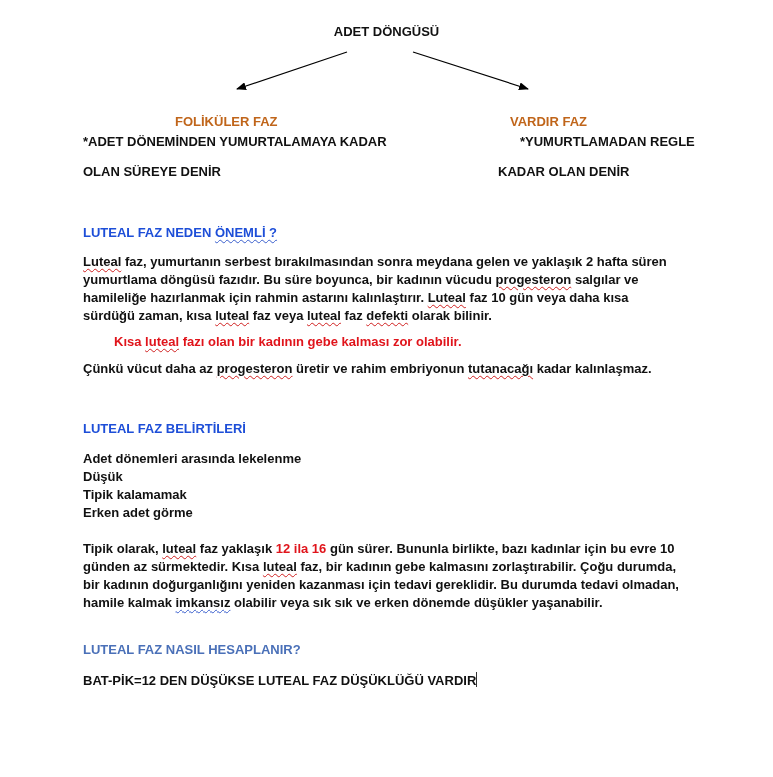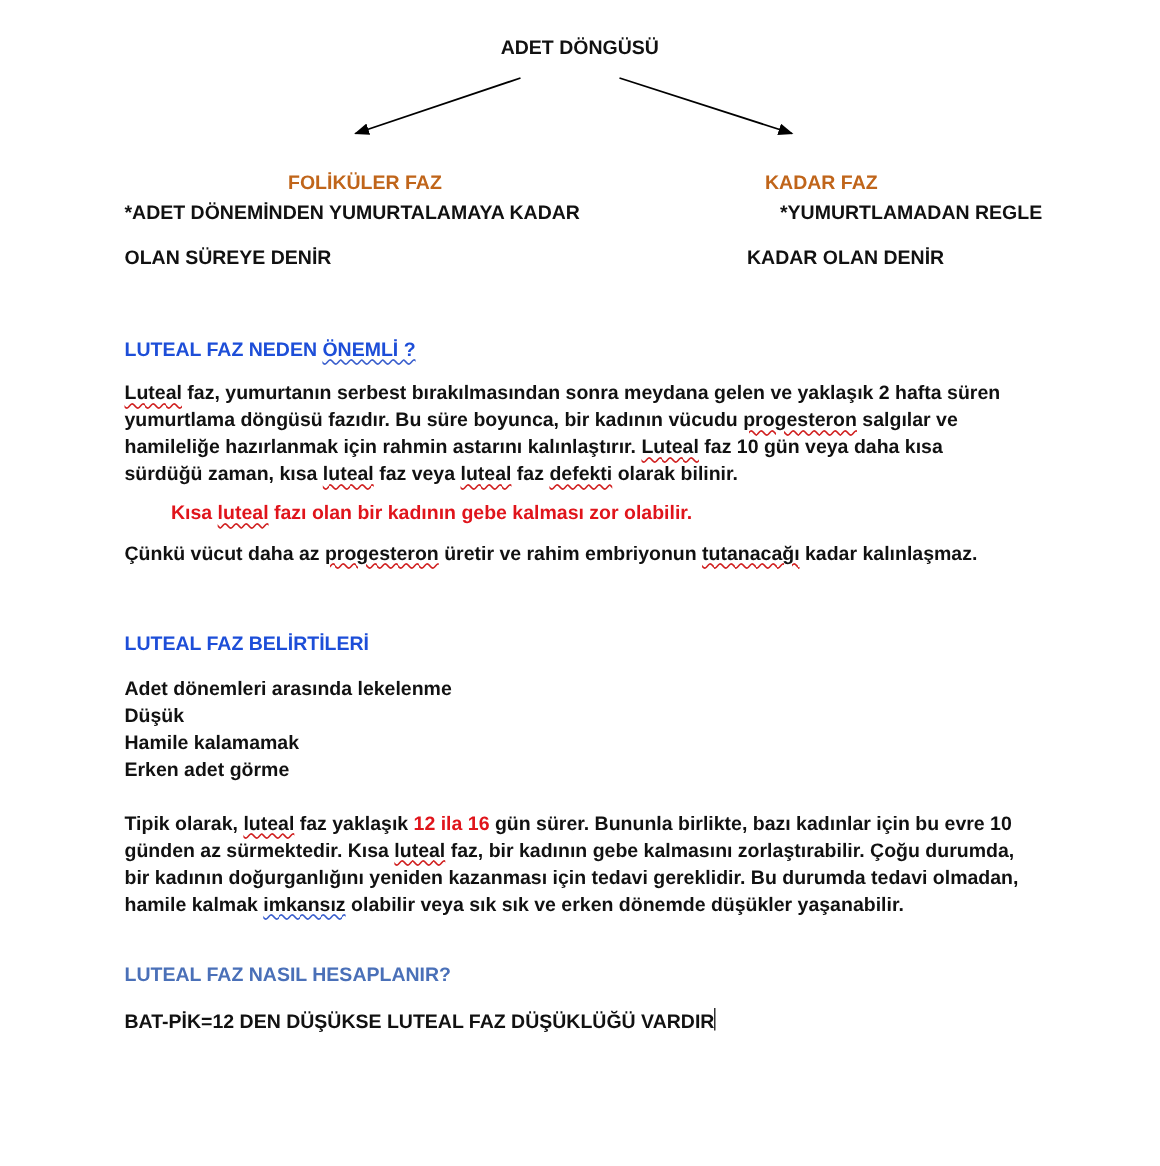--- a/index.html
+++ b/index.html
@@ -30,25 +30,25 @@
   <svg class="arrows" width="773" height="120">
     <defs>
       <marker id="ah" markerWidth="10" markerHeight="8" refX="9" refY="4" orient="auto" markerUnits="userSpaceOnUse">
         <path d="M0,0 L10,4 L0,8 z" fill="#000"></path>
       </marker>
     </defs>
     <line x1="347" y1="52" x2="237" y2="89" stroke="#000" stroke-width="1.2" marker-end="url(#ah)"></line>
     <line x1="413" y1="52" x2="528" y2="89" stroke="#000" stroke-width="1.2" marker-end="url(#ah)"></line>
   </svg>
 
-  <div class="abs orange" style="left:192px; top:114px;">FOLİKÜLER FAZ</div>
+  <div class="abs orange" style="left:175px; top:114px;">FOLİKÜLER FAZ</div>
   <div class="abs b t13" style="left:83px; top:134px;">*ADET DÖNEMİNDEN YUMURTALAMAYA KADAR</div>
   <div class="abs b t13" style="left:83px; top:164px;">OLAN SÜREYE DENİR</div>
 
-  <div class="abs orange" style="left:510px; top:114px;">KADAR FAZ</div>
+  <div class="abs orange" style="left:510px; top:114px;">VARDIR FAZ</div>
   <div class="abs b t13" style="left:498px; top:134px;margin-left:22px;">*YUMURTLAMADAN REGLE</div>
   <div class="abs b t13" style="left:498px; top:164px;">KADAR OLAN DENİR</div>
 
   <div class="abs blue" style="left:83px; top:225px;">
     <span>LUTEAL FAZ NEDEN </span><span class="sqb">ÖNEMLİ ?</span>
   </div>
 
   <div class="abs para" style="top:253px;">
     <span class="sq">Luteal</span><span> faz, yumurtanın serbest bırakılmasından sonra meydana gelen ve yaklaşık 2 hafta süren yumurtlama döngüsü fazıdır. Bu süre boyunca, bir kadının vücudu </span><span class="sq">progesteron</span><span> salgılar ve hamileliğe hazırlanmak için rahmin astarını kalınlaştırır. </span><span class="sq">Luteal</span><span> faz 10 gün veya daha kısa sürdüğü zaman, kısa </span><span class="sq">luteal</span><span> faz veya </span><span class="sq">luteal</span><span> faz </span><span class="sq">defekti</span><span> olarak bilinir.</span>
   </div>
@@ -59,21 +59,21 @@
 
   <div class="abs para" style="top:360px; width:640px;">
     <span> Çünkü vücut daha az </span><span class="sq">progesteron</span><span> üretir ve rahim embriyonun </span><span class="sq">tutanacağı</span><span> kadar kalınlaşmaz.</span>
   </div>
 
   <div class="abs blue" style="left:83px; top:421px;">LUTEAL FAZ BELİRTİLERİ</div>
 
   <div class="abs para list" style="top:450px;">
     <div>Adet dönemleri arasında lekelenme</div>
     <div>Düşük</div>
-    <div>Hamile kalamamak</div>
+    <div>Tipik kalamamak</div>
     <div>Erken adet görme</div>
   </div>
 
   <div class="abs para" style="top:540px; width:610px;">
     <span>Tipik olarak, </span><span class="sq">luteal</span><span> faz yaklaşık </span><span class="red">12 ila 16</span><span> gün sürer. Bununla birlikte, bazı kadınlar için bu evre 10 günden az sürmektedir. Kısa </span><span class="sq">luteal</span><span> faz, bir kadının gebe kalmasını zorlaştırabilir. Çoğu durumda, bir kadının doğurganlığını yeniden kazanması için tedavi gereklidir. Bu durumda tedavi olmadan, hamile kalmak </span><span class="sqb">imkansız</span><span> olabilir veya sık sık ve erken dönemde düşükler yaşanabilir.</span>
   </div>
 
   <div class="abs lightblue" style="left:83px; top:642px;">LUTEAL FAZ NASIL HESAPLANIR?</div>
 
   <div class="abs b t13" style="left:83px; top:672px;">

